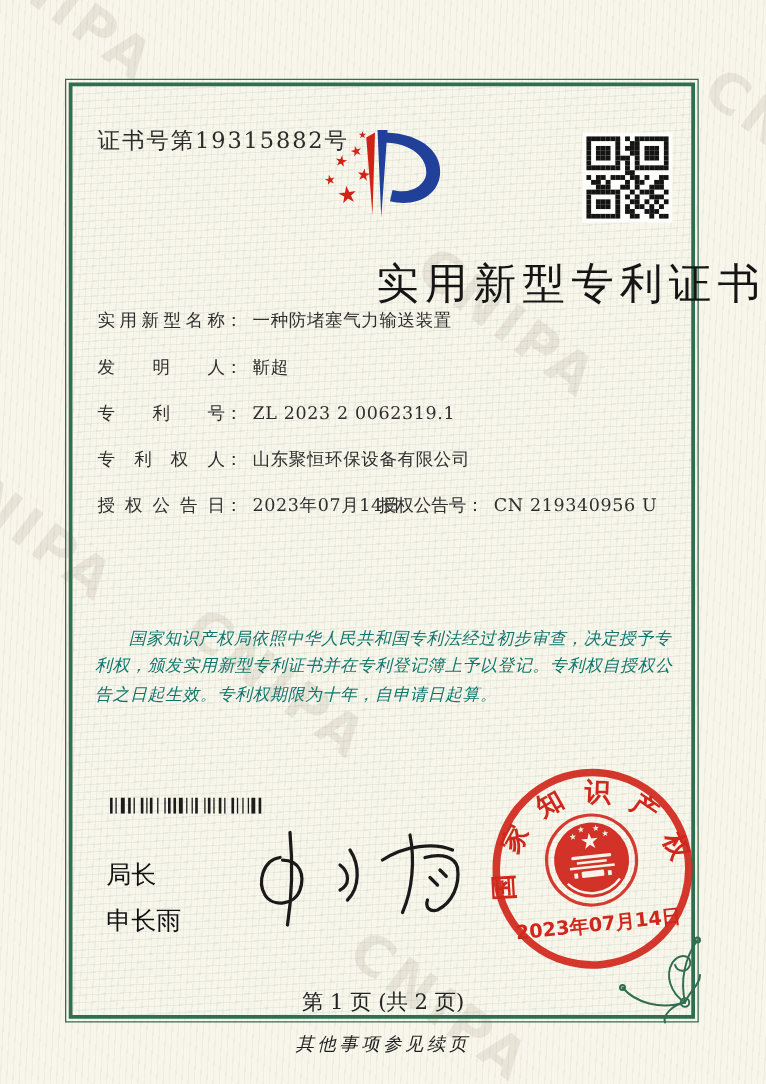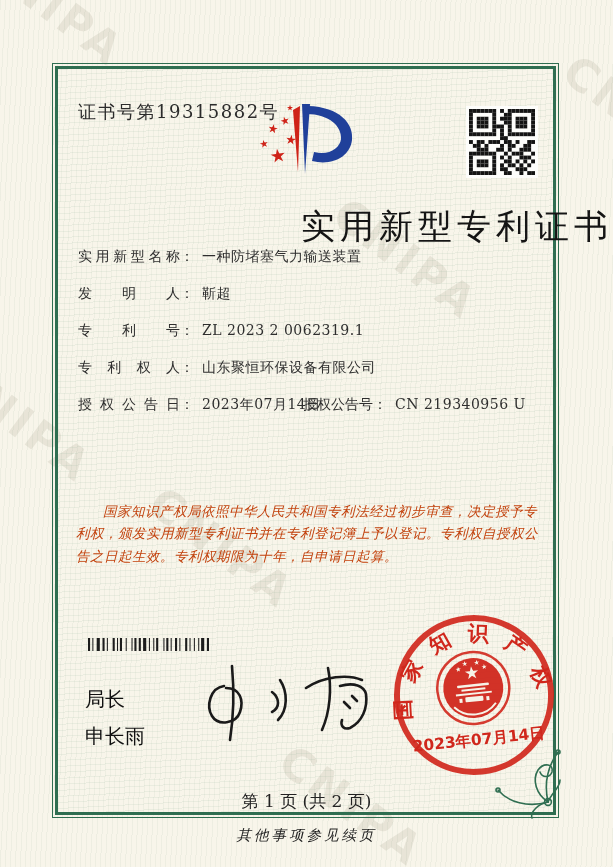--- a/index.html
+++ b/index.html
@@ -30,21 +30,21 @@
     position:absolute;left:0;right:0;top:186px;z-index:2;text-align:right;
     font-size:34px;font-weight:400;letter-spacing:5px;color:#151515;margin-top:18px;
   }
   .fields{position:absolute;left:78px;top:248px;width:470px;z-index:2;}
   .frow{position:relative;height:37px;font-size:14px;color:#2e2e2e;}
   .flabel{display:inline-block;width:102px;text-align:justify;text-align-last:justify;vertical-align:top;}
   .fcolon{display:inline-block;}
   .fval{display:inline-block;margin-left:8px;letter-spacing:0.5px;}
   .fpair2{position:absolute;left:225px;top:0;}
   .paras{position:absolute;left:76px;top:500px;width:464px;z-index:2;
-    font-size:13.5px;font-style:italic;line-height:1.66;color:#c2410c;}
+    font-size:13.5px;font-style:italic;line-height:1.66;color:#0f766e;font-family:Liberation Serif, serif;}
   .paras p{margin:0 0 6px 0;text-indent:2em;letter-spacing:0.5px;}
   .barcode{position:absolute;left:88px;top:636px;z-index:2;}
   .sig-block{position:absolute;left:85px;top:686px;z-index:2;
     font-family:Liberation Sans, sans-serif;font-size:20px;color:#111;}
   .sig-block div{margin-bottom:10px;}
   .signature{position:absolute;left:196px;top:658px;z-index:2;}
   .seal{position:absolute;left:391px;top:612px;width:166px;height:166px;z-index:3;transform:rotate(-6deg);}
   .ornament{position:absolute;left:490px;top:742px;z-index:2;}
   .pageno{position:absolute;left:0;right:0;top:790px;z-index:2;text-align:center;font-size:17px;color:#222;}
   .bottom-note{position:absolute;left:0;right:0;top:826px;z-index:2;text-align:center;

